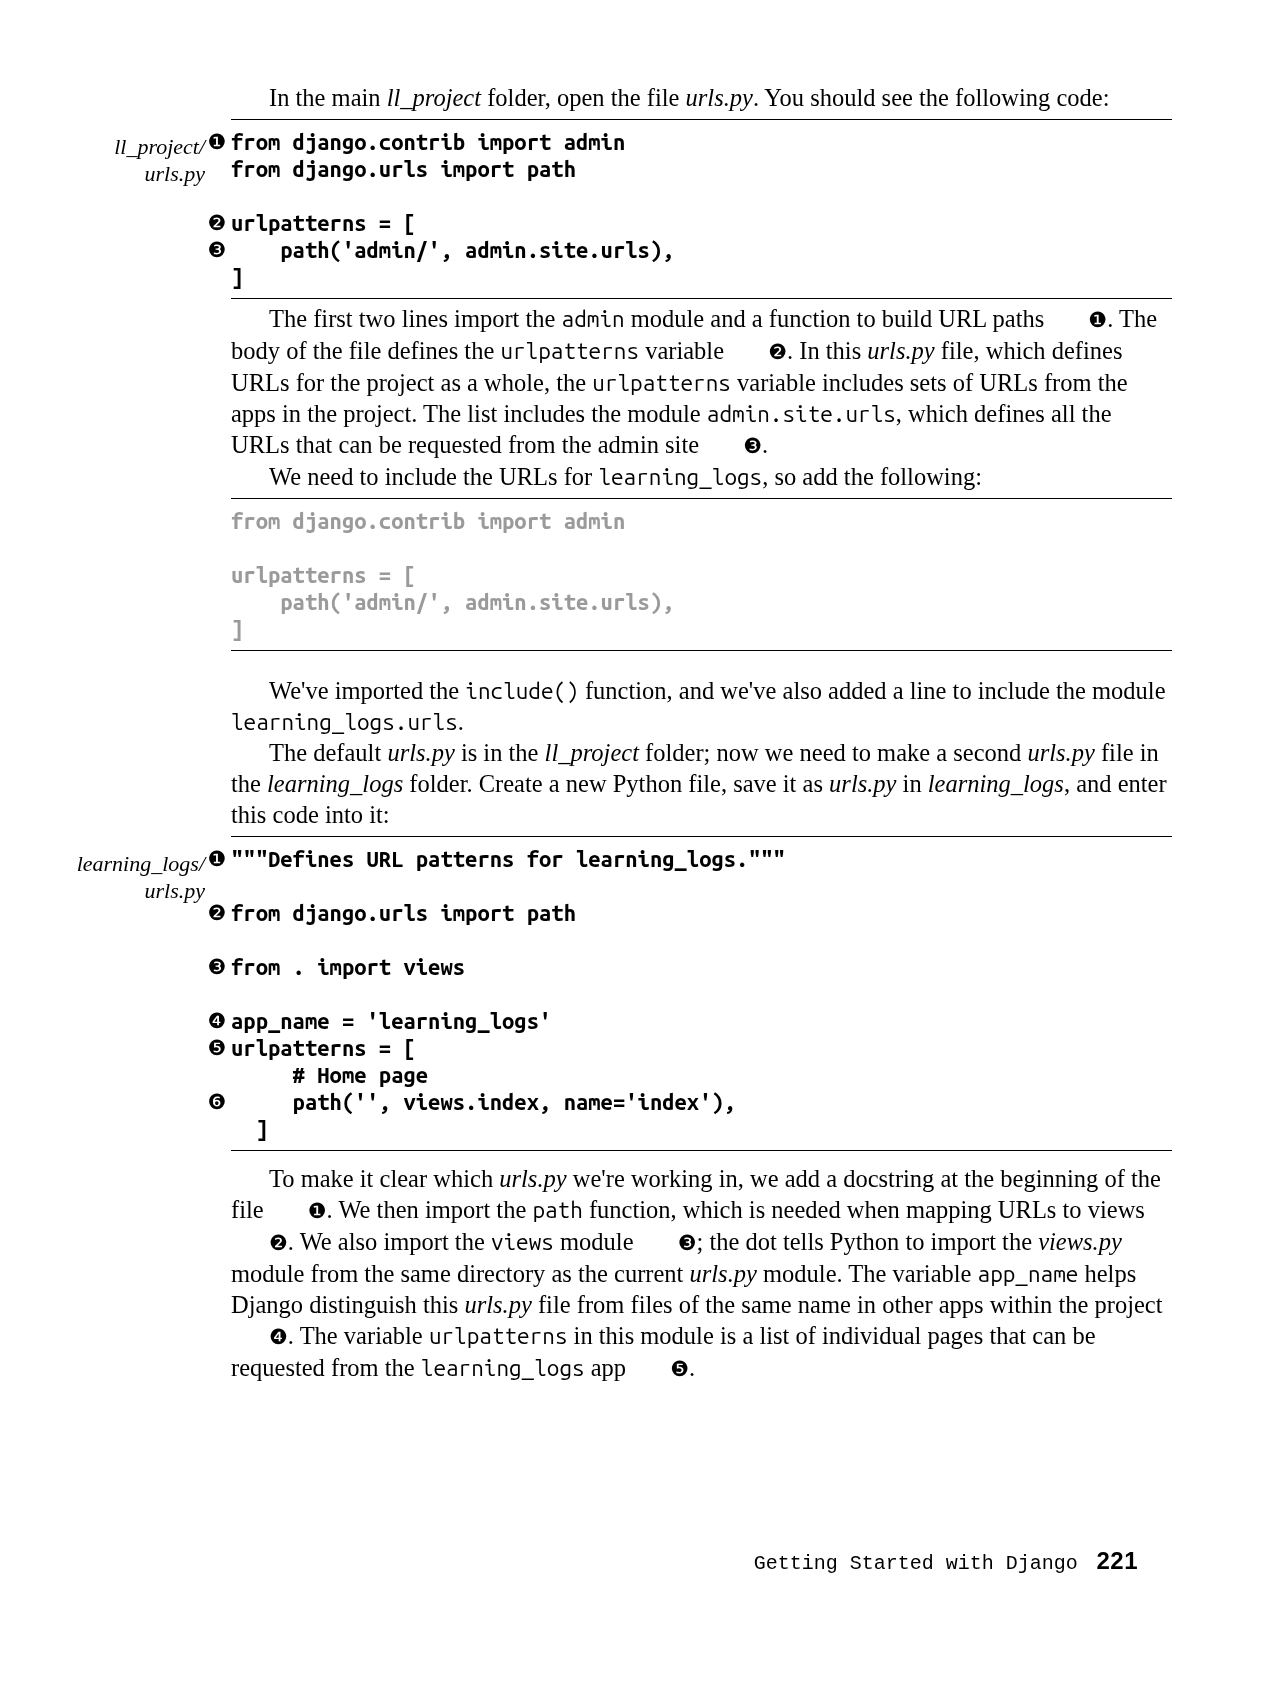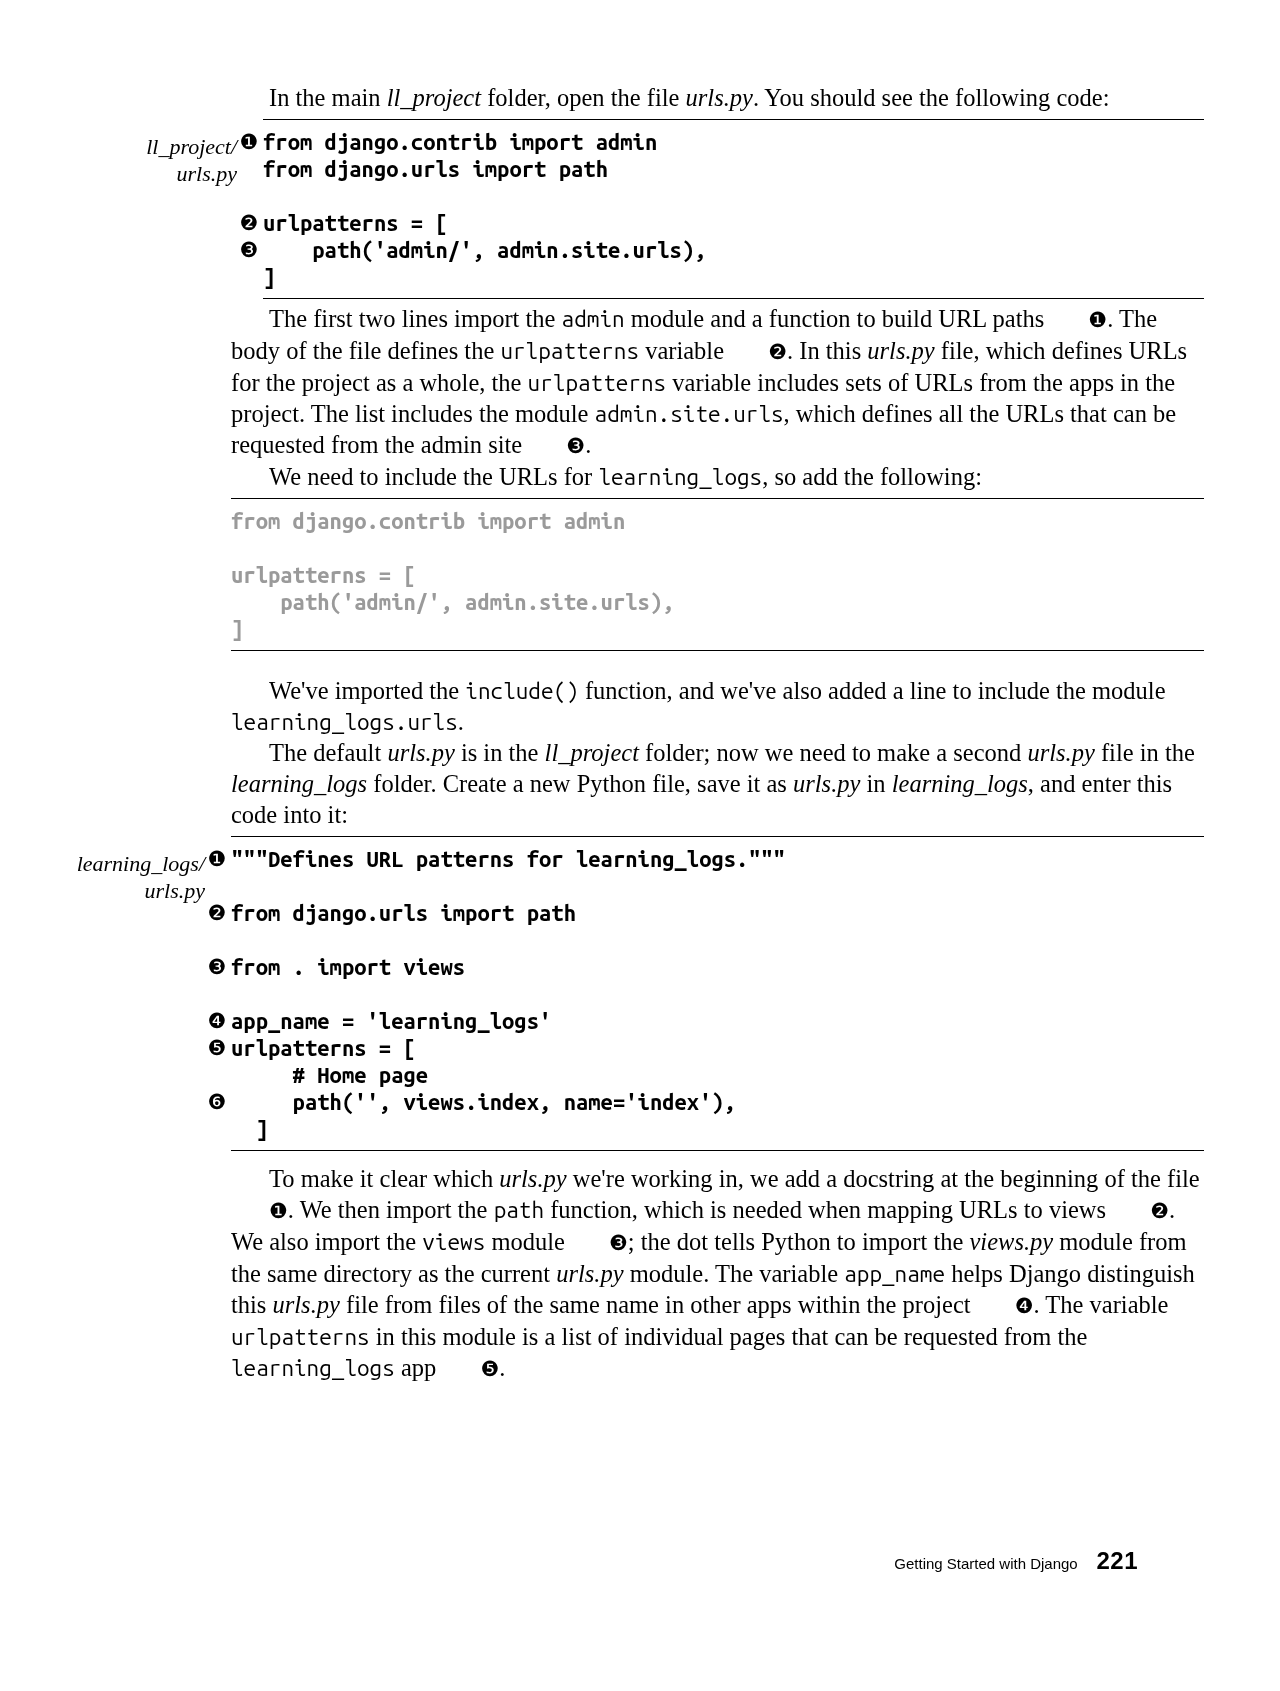--- a/index.html
+++ b/index.html
@@ -12,21 +12,21 @@
     font-family: "New Baskerville", Baskerville, "Times New Roman", Georgia, serif;
     color: #000;
     -webkit-font-smoothing: antialiased;
   }
   .page {
     position: relative;
     width: 1280px;
     height: 1691px;
     box-sizing: border-box;
     padding-top: 82px;
-    padding-right: 76px;
+    padding-right: 108px;
   }
   
   .left-col {
     position: absolute;
     left: 0;
     width: 205px;   
     text-align: right;
     font-style: italic;
     font-family: Georgia, "Times New Roman", serif;
     font-size: 22px;
@@ -96,37 +96,37 @@
     font-size: 17px;
     color: #000;
   }
   .footer .num {
     font-weight: 800;
     font-size: 24px;
     margin-left: 14px;
     letter-spacing: 0.5px;
   }
   .footer .title {
-    font-family: Liberation Sans, sans-serif;
-    font-size: 15px;
+    font-family: Liberation Mono, monospace;
+    font-size: 20px;
   }
   .spacer { height: 27px; }
 </style>
 </head>
 <body>
 
 <div class="page">
 
   <div class="content body-text">
     <p class="indent">
       <span>In the main </span><span class="ital">ll_project</span><span> folder, open the file </span><span class="ital">urls.py</span><span>. You should see the following code:</span>
     </p>
   </div>
 
-  <div style="position:relative;margin-left:32px;">
+  <div style="position:relative;">
     <div class="left-col" style="top:14px;">
       <div>ll_project/</div>
       <div>urls.py</div>
     </div>
     <div class="content">
       <div class="codeblock">
         <div class="code-line"><span class="marker">❶</span><span>from django.contrib import admin</span></div>
         <div class="code-line">from django.urls import path</div>
         <div class="spacer"></div>
         <div class="code-line"><span class="marker">❷</span><span>urlpatterns = [</span></div>

